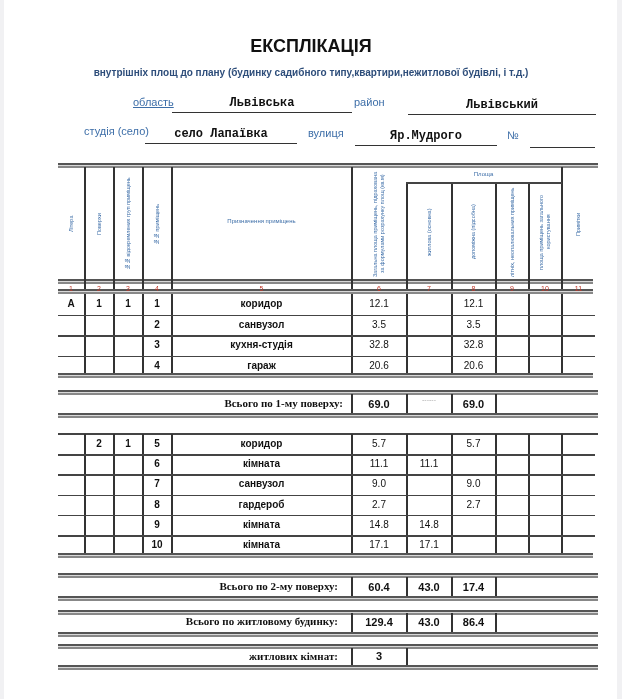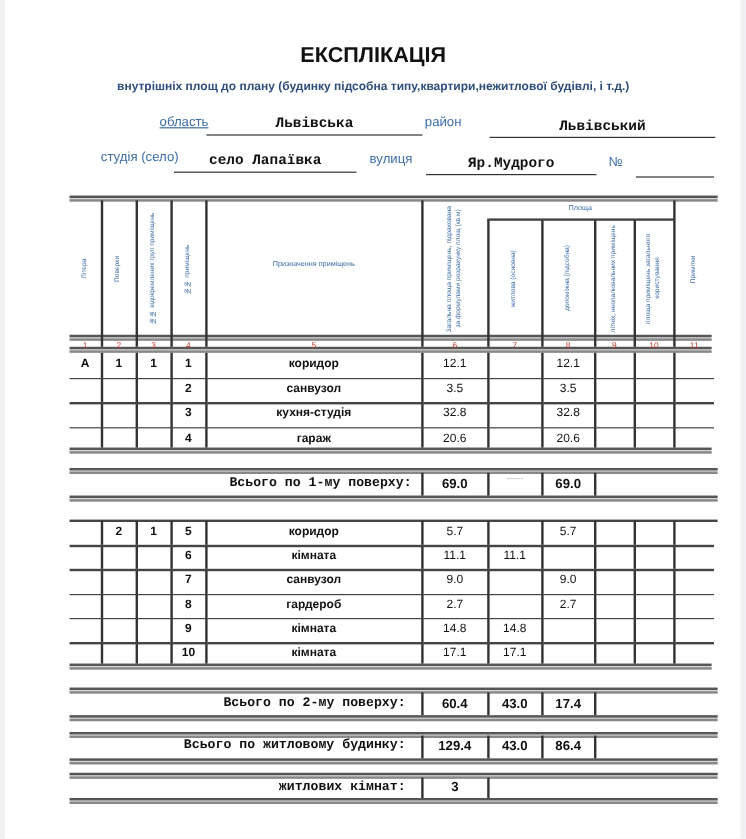--- a/index.html
+++ b/index.html
@@ -11,30 +11,30 @@
   .lbl{font-size:11px;color:#3d6ea8;}
   .val{font-family:"Liberation Mono",monospace;font-weight:bold;font-size:12px;color:#111;text-align:center;border-bottom:1.5px solid #333;height:16px;line-height:14px;}
   .hline{position:absolute;background:#444;}
   .dbl{position:absolute;height:5px;border-top:2px solid #555;border-bottom:2px solid #888;background:#d8d8d8;box-sizing:border-box;}
   .vline{position:absolute;width:1.5px;background:#333;}
   .vtext{position:absolute;font-size:5.5px;color:#3d6ea8;writing-mode:vertical-rl;transform:rotate(180deg);text-align:center;display:flex;align-items:center;justify-content:center;line-height:7px;}
   .colnum{position:absolute;font-size:7px;color:#c0392b;text-align:center;top:285px;}
   .cell{position:absolute;font-size:10px;text-align:center;color:#111;}
   .name{font-weight:bold;}
   .num{font-family:"Liberation Sans",sans-serif;}
-  .tlabel{position:absolute;font-family:Liberation Mono, monospace;font-weight:bold;font-size:11px;color:#111;text-align:right;}
+  .tlabel{position:absolute;font-family:Liberation Serif, serif;font-weight:bold;font-size:11px;color:#111;text-align:right;}
   .tval{position:absolute;font-weight:bold;font-size:11px;color:#111;text-align:center;}
 </style>
 </head>
 <body>
 
 <div class="page"></div>
 
 <div class="abs title">ЕКСПЛІКАЦІЯ</div>
-<div class="abs subtitle">внутрішніх площ до плану (будинку підсобна типу,квартири,нежитлової будівлі, і т.д.)</div>
+<div class="abs subtitle">внутрішніх площ до плану (будинку садибного типу,квартири,нежитлової будівлі, і т.д.)</div>
 
 <div class="abs lbl" style="left:133px;top:96px;text-decoration:underline;">область</div>
 <div class="abs val" style="left:172px;top:96px;width:180px;">Львівська</div>
 <div class="abs lbl" style="left:354px;top:96px;">район</div>
 <div class="abs val" style="left:408px;top:98px;width:188px;">Львівський</div>
 
 <div class="abs lbl" style="left:84px;top:125px;">студія (село)</div>
 <div class="abs val" style="left:145px;top:127px;width:152px;">село Лапаївка</div>
 <div class="abs lbl" style="left:308px;top:127px;">вулиця</div>
 <div class="abs val" style="left:355px;top:129px;width:142px;">Яр.Мудрого</div>

